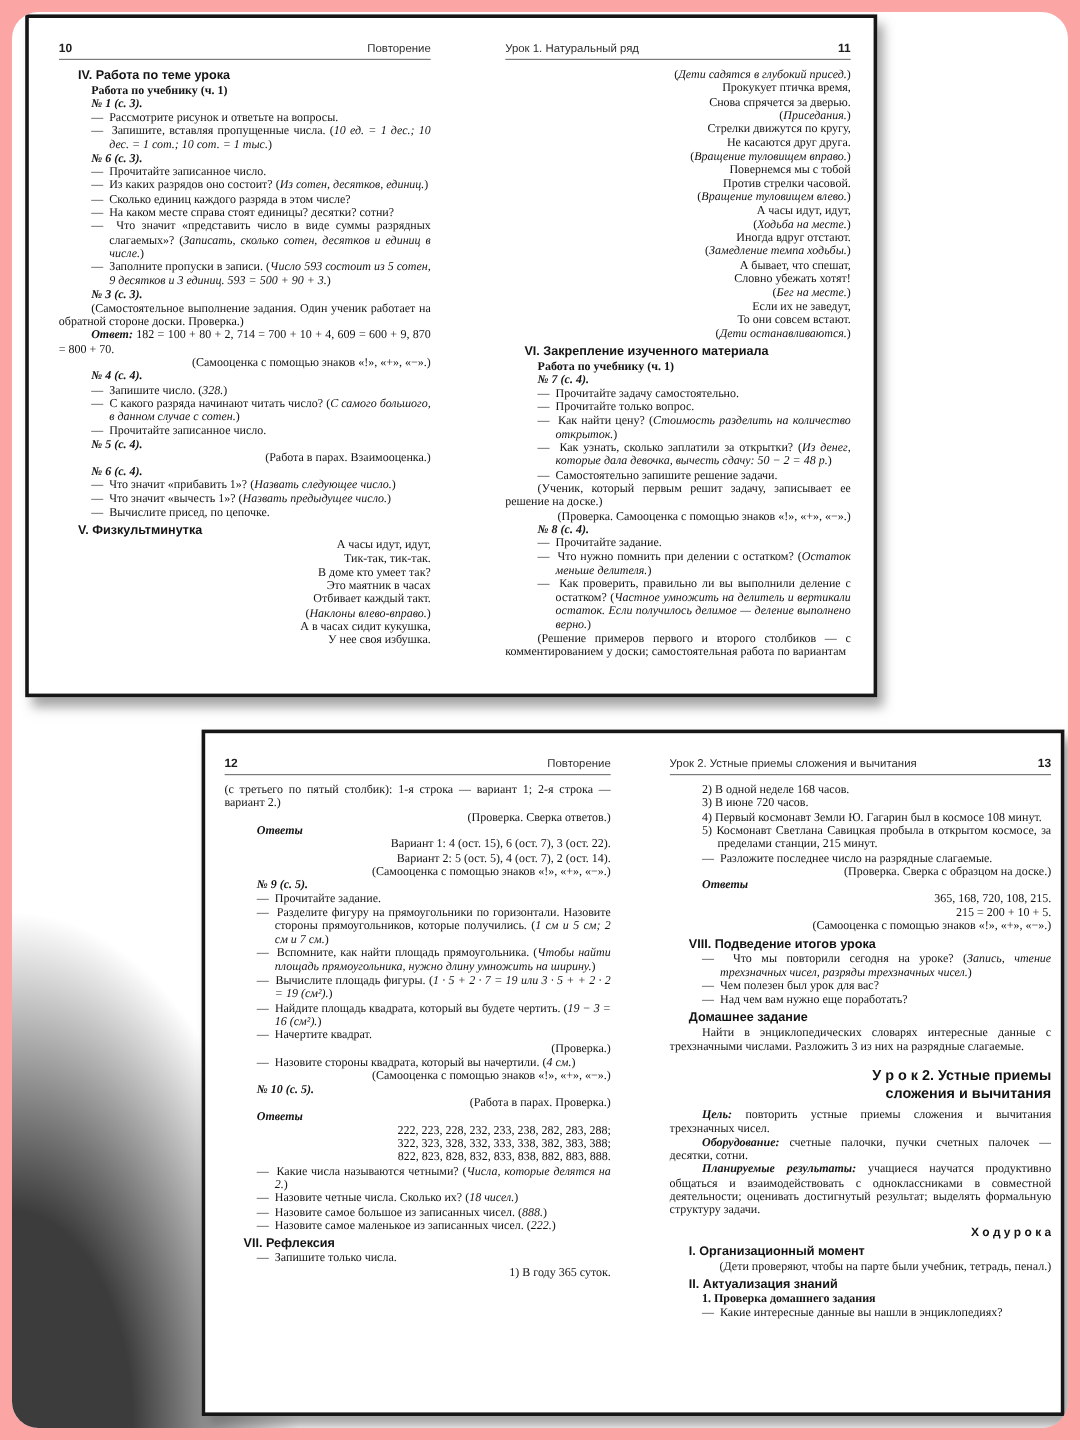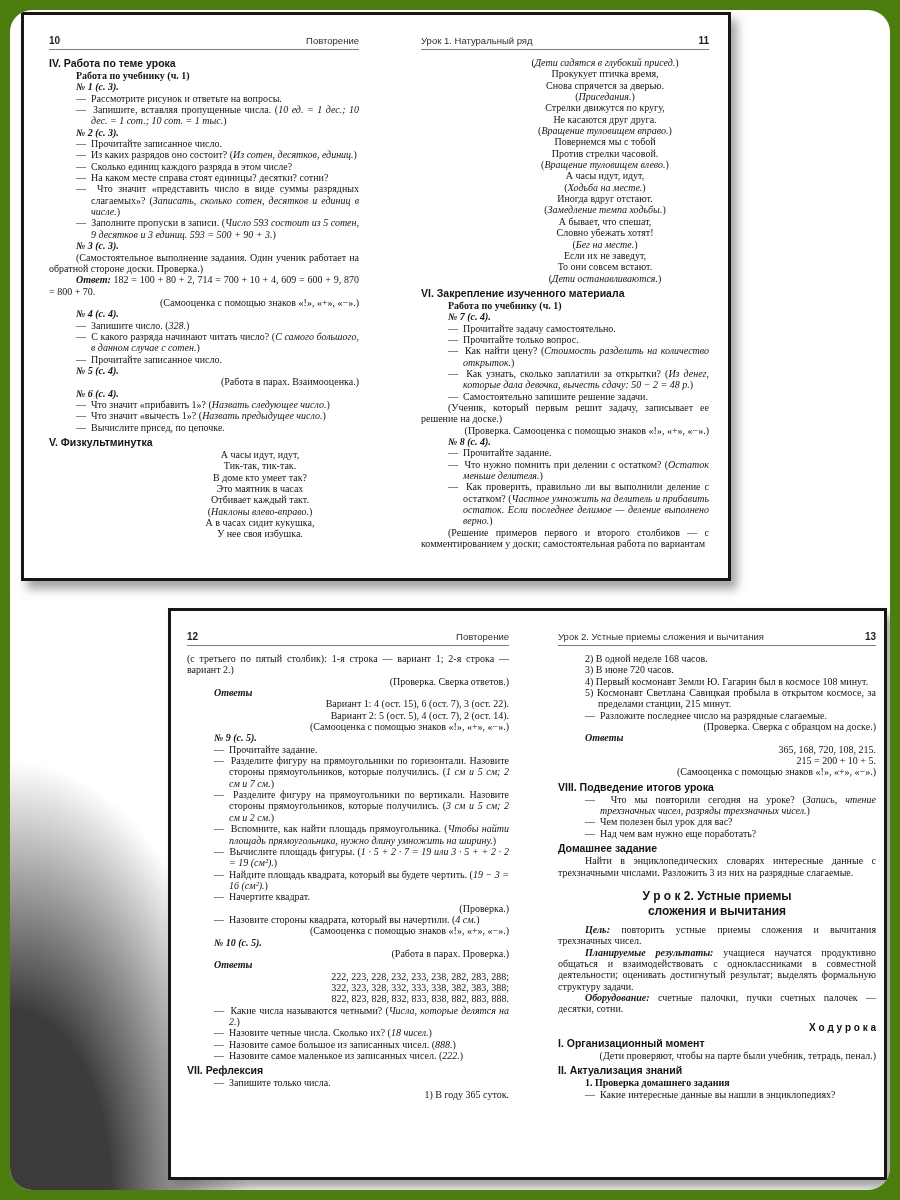--- a/index.html
+++ b/index.html
@@ -1,16 +1,16 @@
 <!DOCTYPE html>
 <html><head>
 <meta charset="utf-8">
 <style>
   html,body{margin:0;padding:0;background:#3c3c3c;}
-  .canvas{position:relative;width:900px;height:1200px;background:#4d7c0f;overflow:hidden;
+  .canvas{position:relative;width:900px;height:1200px;background:#fca5a5;overflow:hidden;
           font-family:"Liberation Serif",serif;}
   .photo-bg{position:absolute;left:10px;top:10px;right:10px;bottom:10px;background:#ffffff;
             border-radius:22px;overflow:hidden;}
   .corner-shade{position:absolute;left:0;top:0;width:100%;height:100%;z-index:1;
             background:radial-gradient(240px 430px at 0px 1180px,#3c3c3c 42%,rgba(60,60,60,0) 100%);}
   .spread{position:absolute;background:#ffffff;border:3px solid #161616;z-index:2;
           box-shadow:6px 8px 9px rgba(90,90,90,0.55);overflow:hidden;}
   #spread-top{left:11px;top:2px;width:704px;height:563px;}
   #spread-bottom{left:158px;top:598px;width:713px;height:566px;}
   .page{position:absolute;top:0;bottom:0;overflow:hidden;padding-top:20px;}
@@ -20,58 +20,58 @@
   #page13{left:387px;width:318px;}
   .pg-head{display:flex;justify-content:space-between;align-items:baseline;
            border-bottom:1px solid #7a7a7a;padding-bottom:3px;margin-bottom:7px;
            font-family:"Liberation Sans",sans-serif;}
   .pg-num{font-size:10px;font-weight:bold;color:#1e1e1e;}
   .pg-title{font-size:9.5px;color:#2e2e2e;}
   .page-body{font-size:10px;line-height:11.35px;color:#141414;text-align:justify;}
   .page-body i{font-style:italic;}
   .page-body .bi{font-weight:bold;font-style:italic;}
   .b-hs{font-family:"Liberation Sans",sans-serif;font-weight:bold;font-size:10.5px;
-        line-height:12px;margin:3px 0 1px;text-align:left;}
+        line-height:12px;margin:3px 16px 1px;text-align:left;}
   .b-hsub{font-weight:bold;margin-left:27px;text-align:left;}
   .b-num{font-weight:bold;font-style:italic;margin-left:27px;text-align:left;}
   .b-ans{font-weight:bold;font-style:italic;margin-left:27px;text-align:left;}
   .b-plain{margin-left:27px;text-align:right;}
   .b-dash{padding-left:42px;text-indent:-15px;}
   .b-dash::before{content:"—\00a0\00a0";}
   .b-numbered{padding-left:40px;text-indent:-13px;}
   .b-para{text-indent:27px;}
   .b-para0{}
   .poem{margin-left:112px;text-align:left;}
   .poem2{margin-left:80px;text-align:left;}
   .title{font-family:"Liberation Sans",sans-serif;font-weight:bold;font-size:12px;
          line-height:15px;text-align:center;margin:11px 0 5px;}
   .b-center{font-family:"Liberation Sans",sans-serif;font-weight:bold;font-size:10px;
          text-align:right;margin:7px 0 4px;}
-  .pl{text-align:center;}
+  .pl{text-align:right;}
 </style>
 </head>
 <body>
 
 <div class="canvas">
   <div class="photo-bg">
     <div class="corner-shade"></div>
 
     <section class="spread" id="spread-top">
       <div class="page" id="page10">
         <div class="pg-head">
           <span class="pg-num">10</span>
           <span class="pg-title">Повторение</span>
         </div>
         <div class="page-body">
             <div class="b-hs">IV. Работа по теме урока</div>
             <div class="b-hsub">Работа по учебнику (ч. 1)</div>
             <div class="b-num">№ 1 (с. 3).</div>
             <div class="b-dash">Рассмотрите рисунок и ответьте на вопросы.</div>
             <div class="b-dash">Запишите, вставляя пропущенные числа. (<i>10 ед. = 1 дес.; 10 дес. = 1 сот.; 10 сот. = 1 тыс.</i>)</div>
-            <div class="b-num">№ 2 (с. 3).</div>
+            <div class="b-num">№ 6 (с. 3).</div>
             <div class="b-dash">Прочитайте записанное число.</div>
             <div class="b-dash">Из каких разрядов оно состоит? (<i>Из сотен, десятков, единиц.</i>)</div>
             <div class="b-dash">Сколько единиц каждого разряда в этом числе?</div>
             <div class="b-dash">На каком месте справа стоят единицы? десятки? сотни?</div>
             <div class="b-dash">Что значит «представить число в виде суммы разрядных слагаемых»? (<i>Записать, сколько сотен, десятков и единиц в числе.</i>)</div>
             <div class="b-dash">Заполните пропуски в записи. (<i>Число 593 состоит из 5 сотен, 9 десятков и 3 единиц. 593 = 500 + 90 + 3.</i>)</div>
             <div class="b-num">№ 3 (с. 3).</div>
             <div class="b-para">(Самостоятельное выполнение задания. Один ученик работает на обратной стороне доски. Проверка.)</div>
             <div class="b-para"><b class="bi">Ответ:</b> 182 = 100 + 80 + 2, 714 = 700 + 10 + 4, 609 = 600 + 9, 870 = 800 + 70.</div>
             <div class="b-plain">(Самооценка с помощью знаков «!», «+», «−».)</div>
@@ -132,21 +132,21 @@
             <div class="b-dash">Прочитайте задачу самостоятельно.</div>
             <div class="b-dash">Прочитайте только вопрос.</div>
             <div class="b-dash">Как найти цену? (<i>Стоимость разделить на количество открыток.</i>)</div>
             <div class="b-dash">Как узнать, сколько заплатили за открытки? (<i>Из денег, которые дала девочка, вычесть сдачу: 50 − 2 = 48 р.</i>)</div>
             <div class="b-dash">Самостоятельно запишите решение задачи.</div>
             <div class="b-para">(Ученик, который первым решит задачу, записывает ее решение на доске.)</div>
             <div class="b-plain">(Проверка. Самооценка с помощью знаков «!», «+», «−».)</div>
             <div class="b-num">№ 8 (с. 4).</div>
             <div class="b-dash">Прочитайте задание.</div>
             <div class="b-dash">Что нужно помнить при делении с остатком? (<i>Остаток меньше делителя.</i>)</div>
-            <div class="b-dash">Как проверить, правильно ли вы выполнили деление с остатком? (<i>Частное умножить на делитель и прибавить остаток. Если последнее делимое — деление выполнено верно.</i>)</div>
+            <div class="b-dash">Как проверить, правильно ли вы выполнили деление с остатком? (<i>Частное умножить на делитель и вертикали остаток. Если получилось делимое — деление выполнено верно.</i>)</div>
             <div class="b-para">(Решение примеров первого и второго столбиков — с комментированием у доски; самостоятельная работа по вариантам</div>
           </div>
       </div>
     </section>
 
     <section class="spread" id="spread-bottom">
       <div class="page" id="page12">
         <div class="pg-head">
           <span class="pg-num">12</span>
           <span class="pg-title">Повторение</span>
@@ -154,21 +154,20 @@
         <div class="page-body">
             <div class="b-para0">(с третьего по пятый столбик): 1-я строка — вариант 1; 2-я строка — вариант 2.)</div>
             <div class="b-plain">(Проверка. Сверка ответов.)</div>
             <div class="b-ans">Ответы</div>
             <div class="b-plain">Вариант 1: 4 (ост. 15), 6 (ост. 7), 3 (ост. 22).</div>
             <div class="b-plain">Вариант 2: 5 (ост. 5), 4 (ост. 7), 2 (ост. 14).</div>
             <div class="b-plain">(Самооценка с помощью знаков «!», «+», «−».)</div>
             <div class="b-num">№ 9 (с. 5).</div>
             <div class="b-dash">Прочитайте задание.</div>
             <div class="b-dash">Разделите фигуру на прямоугольники по горизонтали. Назовите стороны прямоугольников, которые получились. (<i>1 см и 5 см; 2 см и 7 см.</i>)</div>
-            <div class="b-dash">Разделите фигуру на прямоугольники по вертикали. Назовите стороны прямоугольников, которые получились. (<i>3 см и 5 см; 2 см и 2 см.</i>)</div>
             <div class="b-dash">Вспомните, как найти площадь прямоугольника. (<i>Чтобы найти площадь прямоугольника, нужно длину умножить на ширину.</i>)</div>
             <div class="b-dash">Вычислите площадь фигуры. (<i>1 · 5 + 2 · 7 = 19 или 3 · 5 + + 2 · 2 = 19 (см²).</i>)</div>
             <div class="b-dash">Найдите площадь квадрата, который вы будете чертить. (<i>19 − 3 = 16 (см²).</i>)</div>
             <div class="b-dash">Начертите квадрат.</div>
             <div class="b-plain">(Проверка.)</div>
             <div class="b-dash">Назовите стороны квадрата, который вы начертили. (<i>4 см.</i>)</div>
             <div class="b-plain">(Самооценка с помощью знаков «!», «+», «−».)</div>
             <div class="b-num">№ 10 (с. 5).</div>
             <div class="b-plain">(Работа в парах. Проверка.)</div>
             <div class="b-ans">Ответы</div>
@@ -204,22 +203,22 @@
             <div class="b-dash">Что мы повторили сегодня на уроке? (<i>Запись, чтение трехзначных чисел, разряды трехзначных чисел.</i>)</div>
             <div class="b-dash">Чем полезен был урок для вас?</div>
             <div class="b-dash">Над чем вам нужно еще поработать?</div>
             <div class="b-hs">Домашнее задание</div>
             <div class="b-para">Найти в энциклопедических словарях интересные данные с трехзначными числами. Разложить 3 из них на разрядные слагаемые.</div>
             <div class="title">
               <div class="pl">У р о к  2. Устные приемы</div>
               <div class="pl">сложения и вычитания</div>
             </div>
             <div class="b-para"><b class="bi">Цель:</b> повторить устные приемы сложения и вычитания трехзначных чисел.</div>
+            <div class="b-para"><b class="bi">Оборудование:</b> счетные палочки, пучки счетных палочек — десятки, сотни.</div>
             <div class="b-para"><b class="bi">Планируемые результаты:</b> учащиеся научатся продуктивно общаться и взаимодействовать с одноклассниками в совместной деятельности; оценивать достигнутый результат; выделять формальную структуру задачи.</div>
-            <div class="b-para"><b class="bi">Оборудование:</b> счетные палочки, пучки счетных палочек — десятки, сотни.</div>
             <div class="b-center">Х о д  у р о к а</div>
             <div class="b-hs">I. Организационный момент</div>
             <div class="b-plain">(Дети проверяют, чтобы на парте были учебник, тетрадь, пенал.)</div>
             <div class="b-hs">II. Актуализация знаний</div>
             <div class="b-hsub">1. Проверка домашнего задания</div>
             <div class="b-dash">Какие интересные данные вы нашли в энциклопедиях?</div>
           </div>
       </div>
     </section>
   </div>

